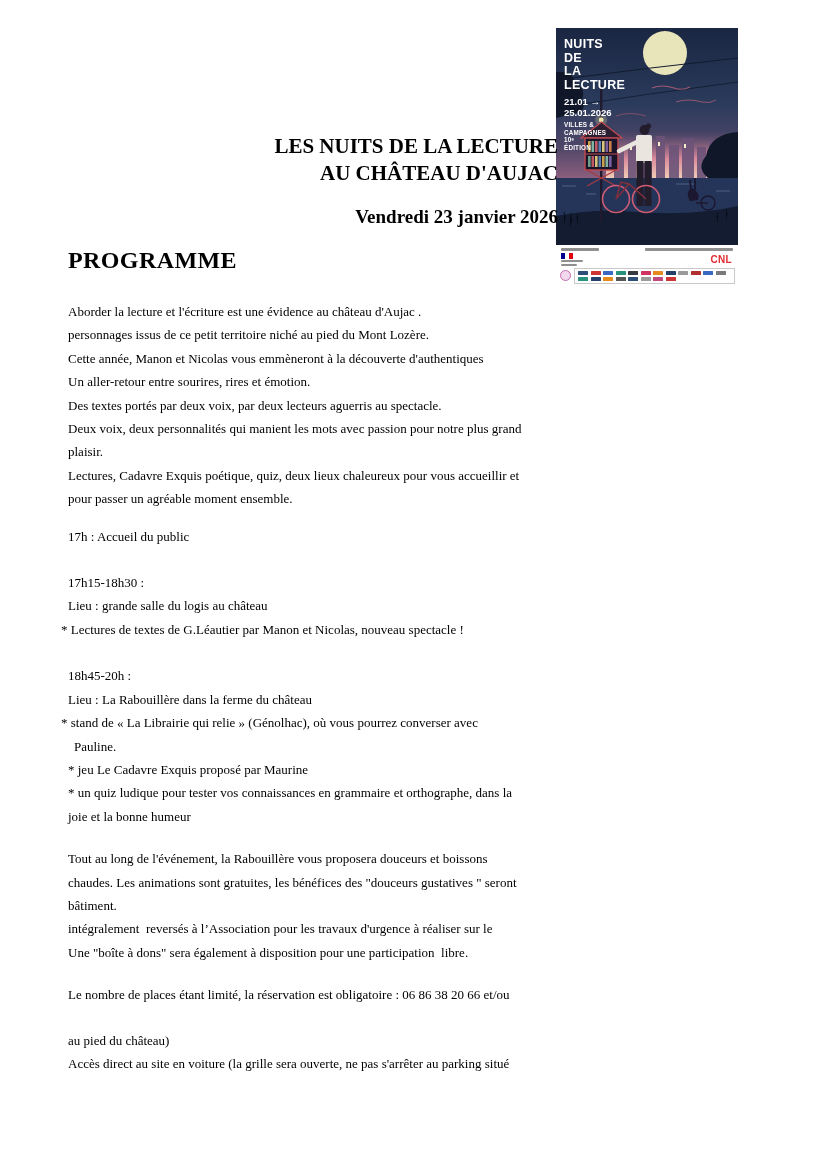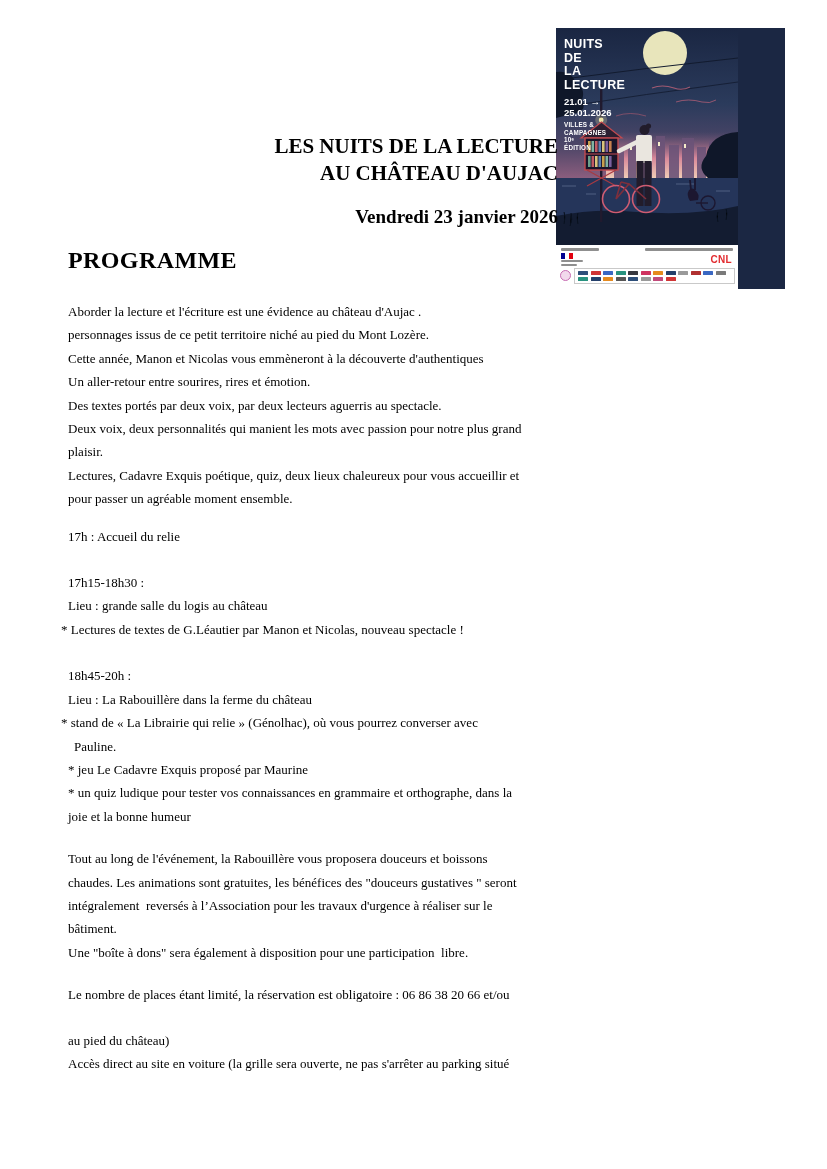--- a/index.html
+++ b/index.html
@@ -11,21 +11,21 @@
   .doc-date{font-weight:bold;font-size:19px;line-height:24px;margin-top:18px;}
   .section-heading{font-weight:bold;font-size:24px;line-height:25px;margin:19px 0 0 0;letter-spacing:.4px;}
   #content{margin-top:27px;}
   .line{font-size:13px;line-height:23.4px;white-space:pre;}
   .line.hang{margin-left:-7px;}
   .line.cont{margin-left:6px;}
   .gap{width:100%;}
   a.email{color:#2121cc;text-decoration:underline;}
 
   
-  .poster{position:absolute;left:556px;top:28px;width:182px;height:261px;background:#1b2743;padding-left:47px;}
+  .poster{position:absolute;left:556px;top:28px;width:182px;height:261px;background:#1b2743;}
   .poster-art{position:absolute;left:0;top:0;}
   .poster-text{position:absolute;left:8px;top:10px;color:#ffffff;
                font-family:"Liberation Sans",sans-serif;}
   .p-title{font-weight:800;font-size:12.5px;line-height:13.5px;letter-spacing:.3px;}
   .p-dates{font-weight:bold;font-size:9.5px;line-height:11px;margin-top:4px;}
   .p-sub{font-weight:bold;font-size:6.3px;line-height:7.6px;margin-top:3px;letter-spacing:.2px;}
   .poster-footer{position:absolute;left:0;bottom:0;width:182px;height:44px;background:#ffffff;
                  font-family:"Liberation Sans",sans-serif;}
   .pf-row1{display:flex;justify-content:space-between;padding:3px 5px 0 5px;}
   .bar{height:2.5px;background:#8f8f8f;border-radius:1px;}
@@ -216,38 +216,38 @@
         <div class="line">Aborder la lecture et l'écriture est une évidence au château d'Aujac .</div>
         <div class="line">personnages issus de ce petit territoire niché au pied du Mont Lozère.</div>
         <div class="line">Cette année, Manon et Nicolas vous emmèneront à la découverte d'authentiques</div>
         <div class="line">Un aller-retour entre sourires, rires et émotion.</div>
         <div class="line">Des textes portés par deux voix, par deux lecteurs aguerris au spectacle.</div>
         <div class="line">Deux voix, deux personnalités qui manient les mots avec passion pour notre plus grand</div>
         <div class="line">plaisir.</div>
         <div class="line">Lectures, Cadavre Exquis poétique, quiz, deux lieux chaleureux pour vous accueillir et</div>
         <div class="line">pour passer un agréable moment ensemble.</div>
         <div class="gap" style="height: 14px;"></div>
-        <div class="line">17h : Accueil du relie</div>
+        <div class="line">17h : Accueil du public</div>
         <div class="gap" style="height: 23px;"></div>
         <div class="line">17h15-18h30 :</div>
         <div class="line">Lieu : grande salle du logis au château</div>
         <div class="line hang">* Lectures de textes de G.Léautier par Manon et Nicolas, nouveau spectacle !</div>
         <div class="gap" style="height: 23px;"></div>
         <div class="line">18h45-20h :</div>
         <div class="line">Lieu : La Rabouillère dans la ferme du château</div>
         <div class="line hang">* stand de « La Librairie qui relie » (Génolhac), où vous pourrez converser avec</div>
         <div class="line cont">Pauline.</div>
         <div class="line">* jeu Le Cadavre Exquis proposé par Maurine</div>
         <div class="line">* un quiz ludique pour tester vos connaissances en grammaire et orthographe, dans la</div>
         <div class="line">joie et la bonne humeur</div>
         <div class="gap" style="height: 19px;"></div>
         <div class="line">Tout au long de l'événement, la Rabouillère vous proposera douceurs et boissons</div>
         <div class="line">chaudes. Les animations sont gratuites, les bénéfices des "douceurs gustatives " seront</div>
+        <div class="line">bâtiment.</div>
         <div class="line">intégralement  reversés à l’Association pour les travaux d'urgence à réaliser sur le</div>
-        <div class="line">bâtiment.</div>
         <div class="line">Une "boîte à dons" sera également à disposition pour une participation  libre.</div>
         <div class="gap" style="height: 19px;"></div>
         <div class="line">Le nombre de places étant limité, la réservation est obligatoire : 06 86 38 20 66 et/ou</div>
         <div class="gap" style="height: 22px;"></div>
         <div class="line">au pied du château)</div>
         <div class="line">Accès direct au site en voiture (la grille sera ouverte, ne pas s'arrêter au parking situé</div>
       </div>
   </div>
 
 </div>

